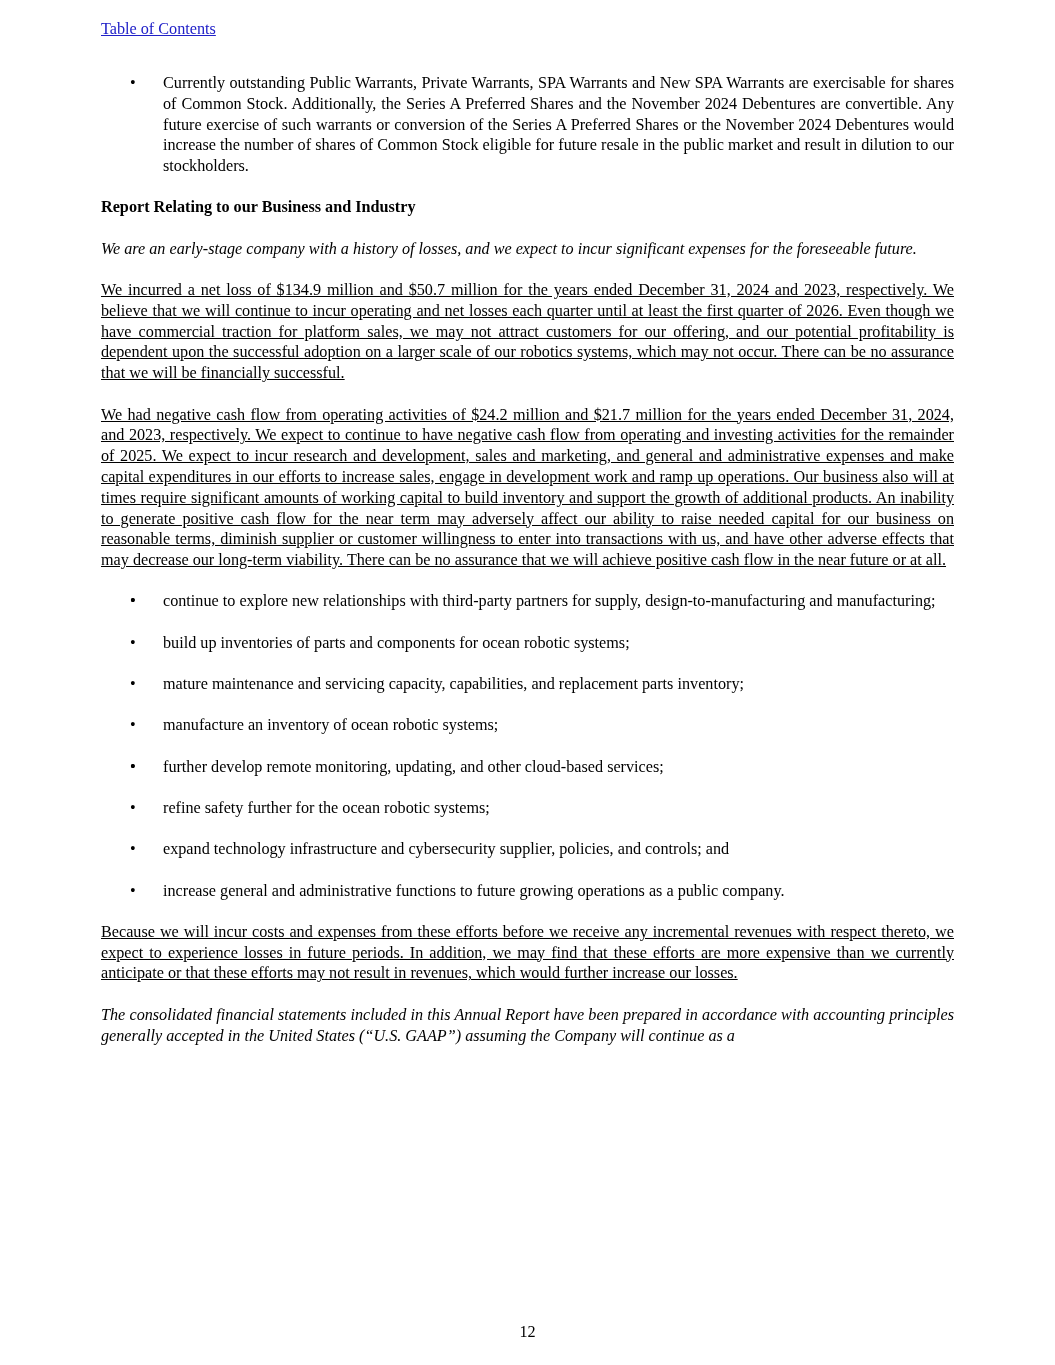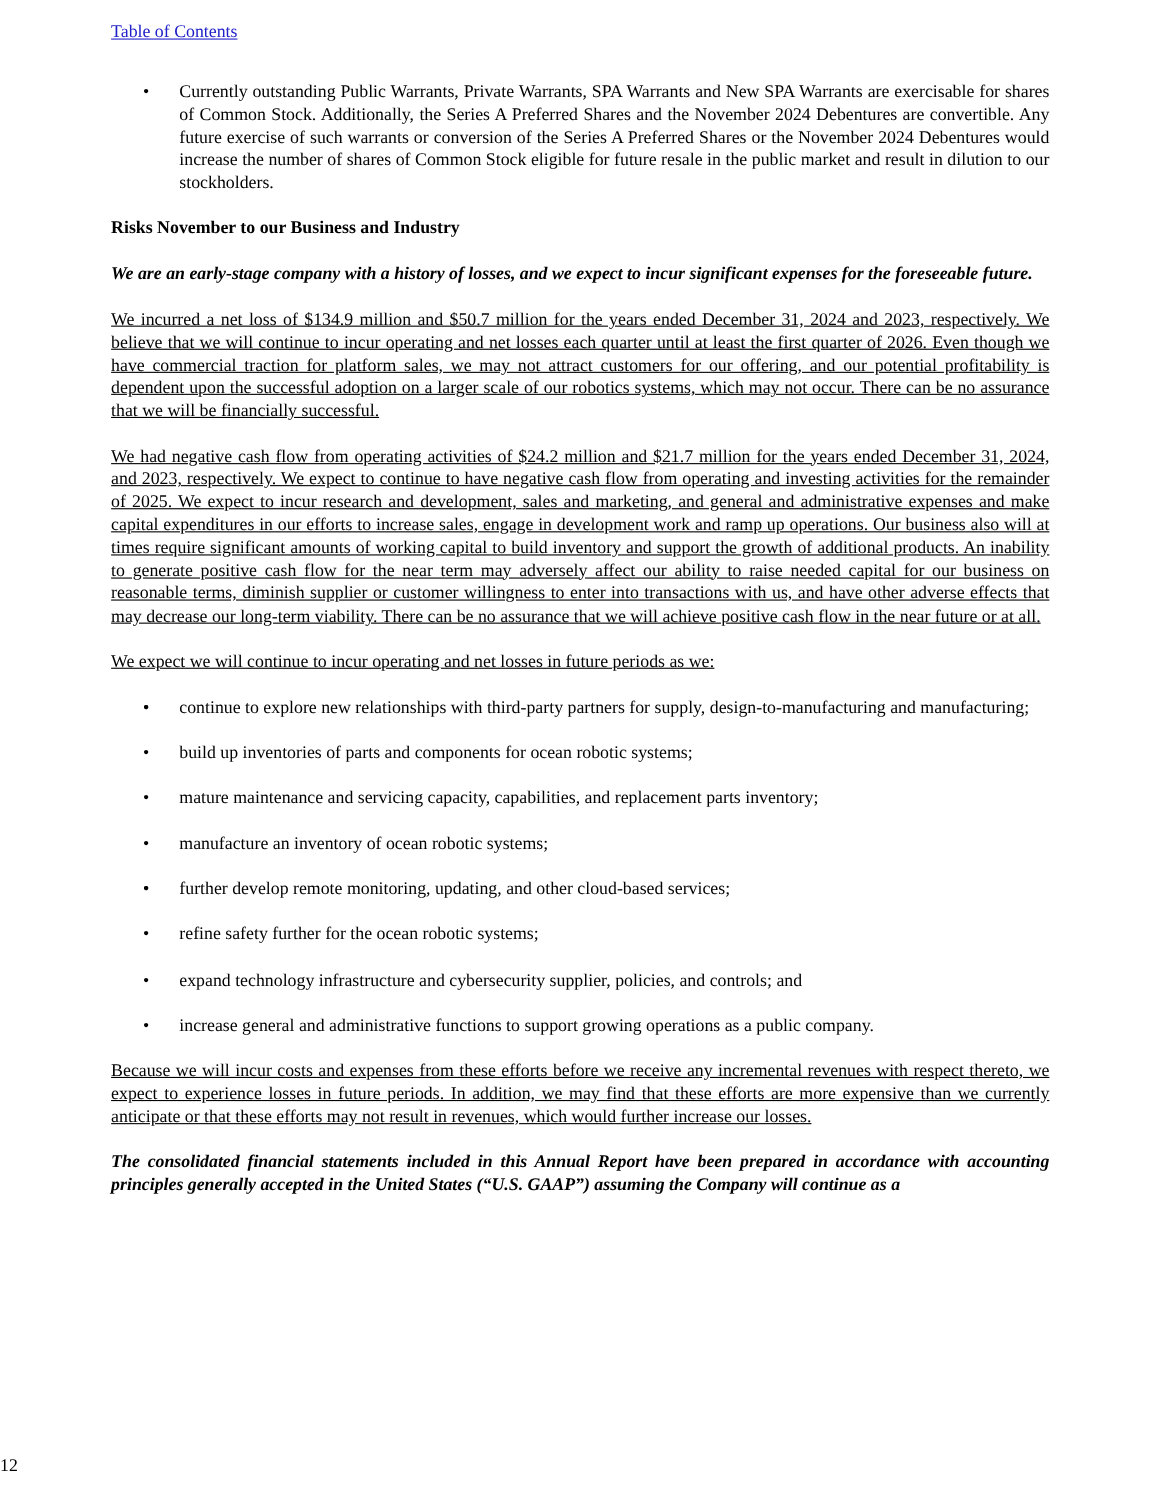--- a/index.html
+++ b/index.html
@@ -48,52 +48,52 @@
     .bullet .dot {
       position: absolute;
       left: 29px;
       top: 0;
     }
     .heading {
       font-weight: bold;
       margin: 0 0 20.5px 0;
     }
     .risk-title {
-      font-weight: bold;
+      font-weight: normal;
       font-style: italic;
       text-align: justify;
       margin: 0 0 20.5px 0;
     }
     .page-number {
       position: absolute;
       left: 0;
       width: 1055px;
       top: 1322px;
+      text-align: center;
       font-size: 16.2px;
     }
   </style>
 </head>
 <body>
 
 <a class="toc-link">Table of Contents</a>
 
 <div class="content">
 
   <div class="bullet">
     <span class="dot">•</span>
     <span>Currently outstanding Public Warrants, Private Warrants, SPA Warrants and New SPA Warrants are exercisable for shares of Common Stock. Additionally, the Series A Preferred Shares and the November 2024 Debentures are convertible. Any future exercise of such warrants or conversion of the Series A Preferred Shares or the November 2024 Debentures would increase the number of shares of Common Stock eligible for future resale in the public market and result in dilution to our stockholders.</span>
   </div>
 
-  <div class="heading">Risks November to our Business and Industry</div>
+  <div class="heading">Report Relating to our Business and Industry</div>
 
   <div class="risk-title">We are an early-stage company with a history of losses, and we expect to incur significant expenses for the foreseeable future.</div>
 
   <p>We incurred a net loss of $134.9 million and $50.7 million for the years ended December 31, 2024 and 2023, respectively. We believe that we will continue to incur operating and net losses each quarter until at least the first quarter of 2026. Even though we have commercial traction for platform sales, we may not attract customers for our offering, and our potential profitability is dependent upon the successful adoption on a larger scale of our robotics systems, which may not occur. There can be no assurance that we will be financially successful.</p>
   <p>We had negative cash flow from operating activities of $24.2 million and $21.7 million for the years ended December 31, 2024, and 2023, respectively. We expect to continue to have negative cash flow from operating and investing activities for the remainder of 2025. We expect to incur research and development, sales and marketing, and general and administrative expenses and make capital expenditures in our efforts to increase sales, engage in development work and ramp up operations. Our business also will at times require significant amounts of working capital to build inventory and support the growth of additional products. An inability to generate positive cash flow for the near term may adversely affect our ability to raise needed capital for our business on reasonable terms, diminish supplier or customer willingness to enter into transactions with us, and have other adverse effects that may decrease our long-term viability. There can be no assurance that we will achieve positive cash flow in the near future or at all.</p>
-  <p>We expect we will continue to incur operating and net losses in future periods as we:</p>
 
   <div class="bullet">
     <span class="dot">•</span>
   </div>
   <div class="bullet">
     <span class="dot">•</span>
     <span>continue to explore new relationships with third-party partners for supply, design-to-manufacturing and manufacturing;</span>
   </div>
   <div class="bullet">
     <span class="dot">•</span>
@@ -117,21 +117,21 @@
   <div class="bullet">
     <span class="dot">•</span>
     <span>refine safety further for the ocean robotic systems;</span>
   </div>
   <div class="bullet">
     <span class="dot">•</span>
     <span>expand technology infrastructure and cybersecurity supplier, policies, and controls; and</span>
   </div>
   <div class="bullet">
     <span class="dot">•</span>
-    <span>increase general and administrative functions to support growing operations as a public company.</span>
+    <span>increase general and administrative functions to future growing operations as a public company.</span>
   </div>
 
   <p>Because we will incur costs and expenses from these efforts before we receive any incremental revenues with respect thereto, we expect to experience losses in future periods. In addition, we may find that these efforts are more expensive than we currently anticipate or that these efforts may not result in revenues, which would further increase our losses.</p>
 
   <div class="risk-title">The consolidated financial statements included in this Annual Report have been prepared in accordance with accounting principles generally accepted in the United States (“U.S. GAAP”) assuming the Company will continue as a</div>
 </div>
 
 <div class="page-number">12</div>
 
 </body></html>

